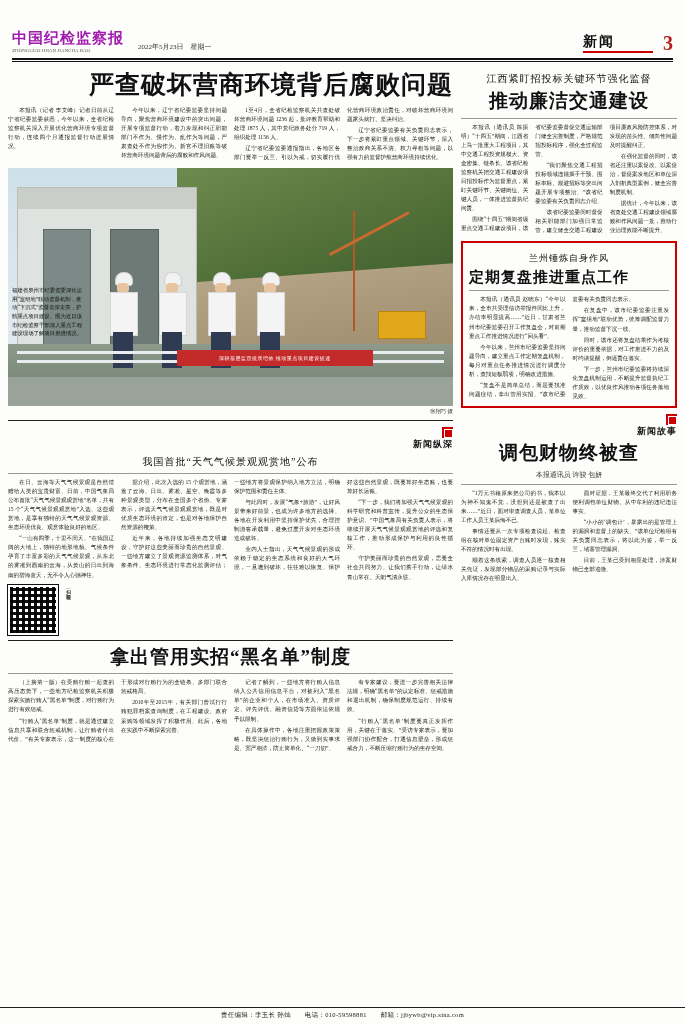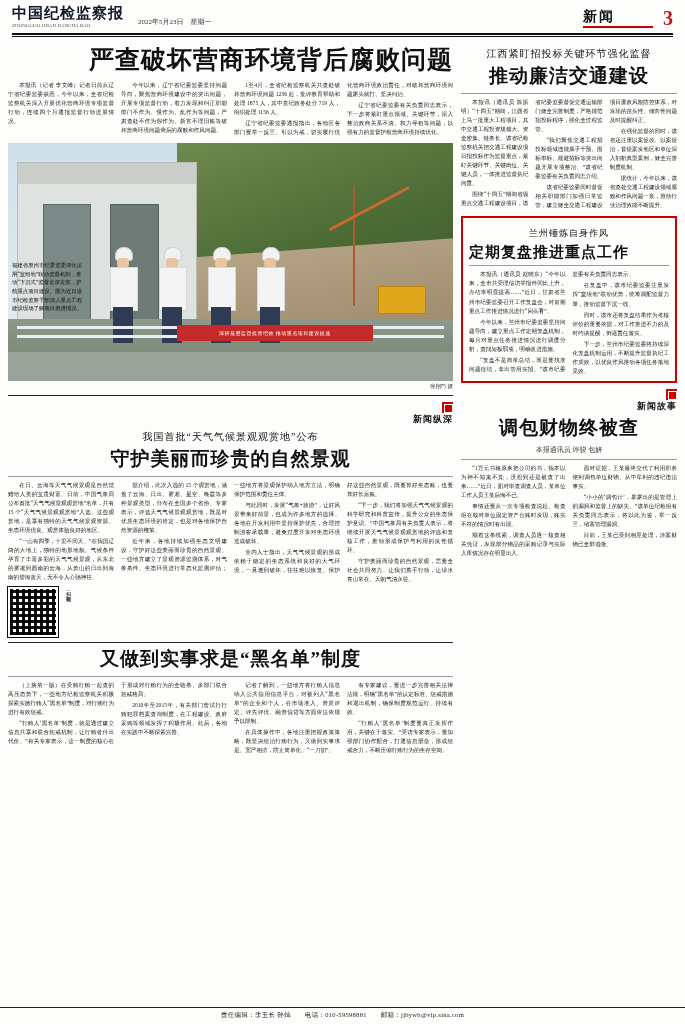--- a/index.html
+++ b/index.html
@@ -7,22 +7,22 @@
     width:685px;height:1024px;background:#fdfdfb;
     font-family:"Liberation Serif", serif;
     color:#111;
     overflow:hidden;
     position:relative;
   }
   .page{width:685px;height:1024px;position:relative;box-sizing:border-box;padding:0 8px;}
 
   
   .masthead{display:flex;align-items:flex-end;justify-content:space-between;padding:6px 4px 2px 4px;}
-  .logo{font-family:"Liberation Serif",serif;font-weight:bold;font-size:15px;letter-spacing:1px;color:#0f172a;
-        border:0;line-height:1;white-space:nowrap;}
+  .logo{font-family:"Liberation Serif",serif;font-weight:bold;font-size:15px;letter-spacing:1px;color:#a21caf;
+        border:0;line-height:1;white-space:nowrap;margin-top:25px;}
   .logo-sub{font-size:5px;color:#555;letter-spacing:0;margin-top:2px;}
   .mast-date{font-size:7px;color:#333;margin-left:14px;margin-bottom:1px;white-space:nowrap;}
   .mast-left{display:flex;align-items:flex-end;}
   .mast-right{display:flex;align-items:flex-end;}
   .section-title{font-size:14px;font-weight:bold;letter-spacing:2px;line-height:1;}
   .page-no{font-size:20px;color:#b71c1c;font-weight:bold;margin-left:10px;line-height:1;}
   .mast-rule{border-bottom:2px solid #111;margin:3px 4px 0 4px;}
   .mast-rule2{border-bottom:1px solid #111;margin:1px 4px 6px 4px;}
   .red-underline{height:2px;background:#c00;width:70px;margin:2px 0 0 auto;}
 
@@ -180,42 +180,41 @@
       <div class="photo-credit">张翔巧 摄</div>
 
       <div class="rule-h"></div>
 
       <div class="flag">
         <div class="flag-mark"></div>
         <div class="flag-text">新闻纵深</div>
       </div>
 
       <div class="kicker">我国首批“天气气候景观观赏地”公布</div>
-      <div class="headline-lg">守护美丽而珍贵的自然景观</div>
       <div class="rule-thin"></div>
 
       <div class="textcols-4 body">
         <p>在日、云海等天气气候景观是自然馈赠给人类的宝贵财富。日前，中国气象局公布首批“天气气候景观观赏地”名单，共有 15 个“天气气候景观观赏地”入选。这些观赏地，是享有独特的天气气候景观资源、生态环境优良、观赏体验良好的地区。</p>
         <p>“一山有四季，十里不同天。”在我国辽阔的大地上，独特的地形地貌、气候条件孕育了丰富多彩的天气气候景观，从东北的雾凇到西南的云海，从黄山的日出到海南的碧海蓝天，无不令人心驰神往。</p>
         <p>据介绍，此次入选的 15 个观赏地，涵盖了云海、日出、雾凇、星空、晚霞等多种景观类型，分布在全国多个省份。专家表示，评选天气气候景观观赏地，既是对优质生态环境的肯定，也是对各地保护自然资源的鞭策。</p>
         <p>近年来，各地持续加强生态文明建设，守护好这些美丽而珍贵的自然景观。一些地方建立了景观资源监测体系，对气象条件、生态环境进行常态化监测评估；一些地方将景观保护纳入地方立法，明确保护范围和责任主体。</p>
         <p>与此同时，发展“气象+旅游”，让好风景带来好前景，也成为许多地方的选择。各地在开发利用中坚持保护优先，合理控制游客承载量，避免过度开发对生态环境造成破坏。</p>
         <p>业内人士指出，天气气候景观的形成依赖于稳定的生态系统和良好的大气环境，一旦遭到破坏，往往难以恢复。保护好这些自然景观，既要算好生态账，也要算好长远账。</p>
         <p>“下一步，我们将加强天气气候景观的科学研究和科普宣传，提升公众的生态保护意识。”中国气象局有关负责人表示，将继续开展天气气候景观观赏地的评选和复核工作，推动形成保护与利用的良性循环。</p>
         <p>守护美丽而珍贵的自然景观，需要全社会共同努力。让我们携手行动，让绿水青山常在、天朗气清永驻。</p>
       </div>
 
       <div class="qr-wrap">
         <div class="qr"></div>
         <div class="qr-cap">扫一扫　看视频</div>
       </div>
 
       <div class="rule-h"></div>
 
-      <div class="headline-lg">又做到实事求是“黑名单”制度</div>
+      <div class="headline-lg">拿出管用实招“黑名单”制度</div>
       <div class="rule-thin"></div>
       <div class="textcols-4 body">
         <p>（上接第一版）在受贿行贿一起查的高压态势下，一些地方纪检监察机关积极探索实施行贿人“黑名单”制度，对行贿行为进行有效惩戒。</p>
         <p>“行贿人‘黑名单’制度，就是通过建立信息共享和联合惩戒机制，让行贿者付出代价。”有关专家表示，这一制度的核心在于形成对行贿行为的全链条、多部门联合惩戒格局。</p>
         <p>2010年至2015年，有关部门曾试行行贿犯罪档案查询制度，在工程建设、政府采购等领域发挥了积极作用。此后，各地在实践中不断探索完善。</p>
         <p>记者了解到，一些地方将行贿人信息纳入公共信用信息平台，对被列入“黑名单”的企业和个人，在市场准入、资质评定、评先评优、融资信贷等方面依法依规予以限制。</p>
         <p>在具体操作中，各地注重把握政策策略，既坚决惩治行贿行为，又做到实事求是、宽严相济，防止简单化、“一刀切”。</p>
         <p>有专家建议，要进一步完善相关法律法规，明确“黑名单”的认定标准、惩戒措施和退出机制，确保制度规范运行、持续有效。</p>
         <p>“行贿人‘黑名单’制度要真正发挥作用，关键在于落实。”受访专家表示，要加强部门协作配合，打通信息壁垒，形成惩戒合力，不断压缩行贿行为的生存空间。</p>
       </div>

